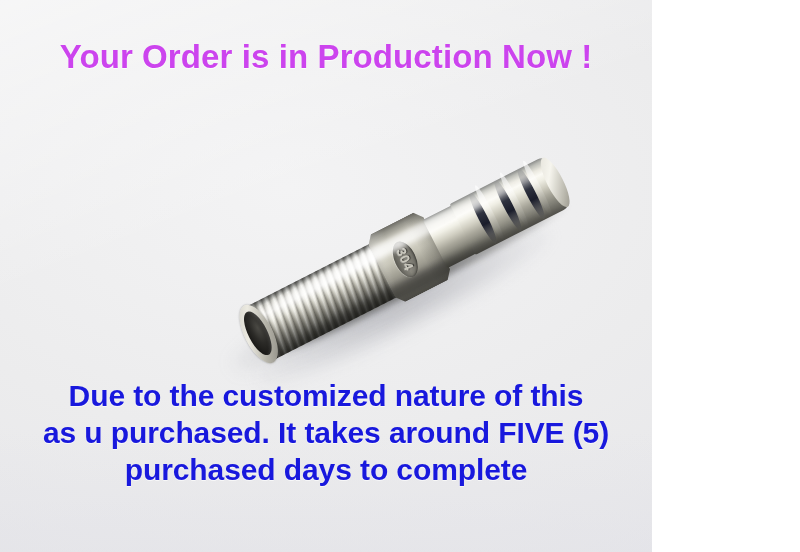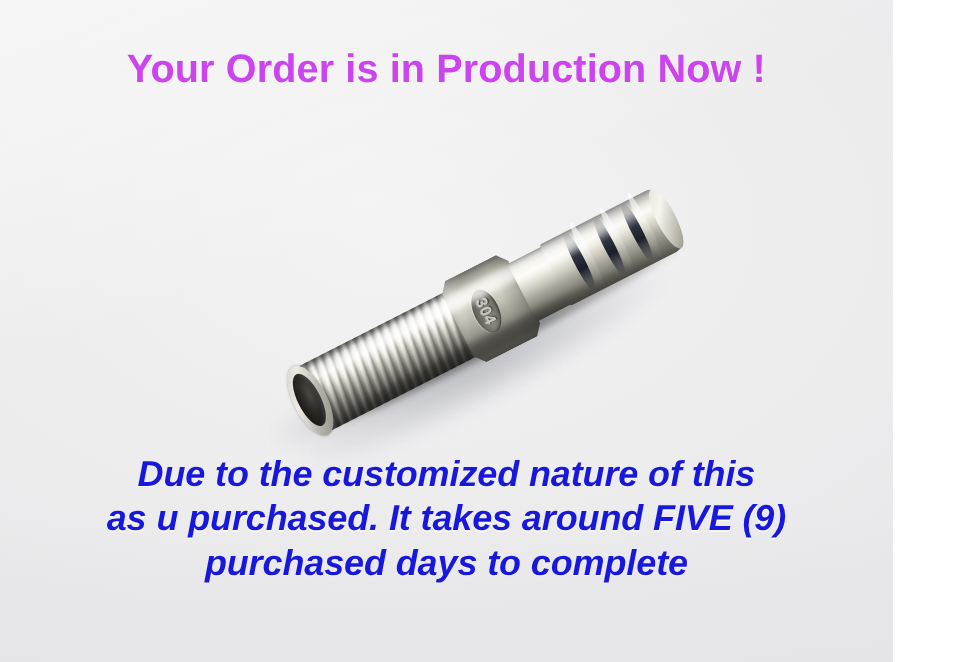--- a/index.html
+++ b/index.html
@@ -2,21 +2,21 @@
 <html><head>
 <meta charset="utf-8">
 <style>
   html, body {
     margin: 0;
     padding: 0;
     background: #ffffff;
   }
   #stage {
     position: relative;
-    width: 744px;
+    width: 652px;
     height: 552px;
     overflow: hidden;
     font-family: "Liberation Sans", sans-serif;
     background: #ececee;
     background-image:
       radial-gradient(ellipse 900px 560px at 44% 34%, #f3f3f4 0%, #ececed 45%, #e7e7ea 78%, #e4e4e8 100%);
   }
 
   
   .vignette {
@@ -325,21 +325,21 @@
     right: 0;
     top: 377px;
     text-align: center;
     color: #1818dd;
     font-size: 30px;
     font-weight: bold;
     line-height: 37px;
     letter-spacing: -0.1px;
     text-shadow: 0 1px 0 rgba(255,255,255,0.65);
   }
-  .message .line { white-space: nowrap; display: block; font-style: italic; }
+  .message .line { white-space: nowrap; display: block; }
 </style>
 </head>
 <body>
 
 <div id="stage">
 
   <div class="vignette"></div>
 
   <div class="headline">Your Order is in Production Now !</div>
 
@@ -374,17 +374,17 @@
       <div class="barb-lip" style="left:316px;"></div>
       <div class="barb-end-face"></div>
 
       <div class="specular"></div>
       <div class="underside"></div>
     </div>
   </div>
 
   <div class="message">
     <span class="line">Due to the customized nature of this</span>
-    <span class="line">as u purchased. It takes around FIVE (9)</span>
+    <span class="line">as u purchased. It takes around FIVE (5)</span>
     <span class="line">purchased days to complete</span>
   </div>
 
 </div>
 
 </body></html>

